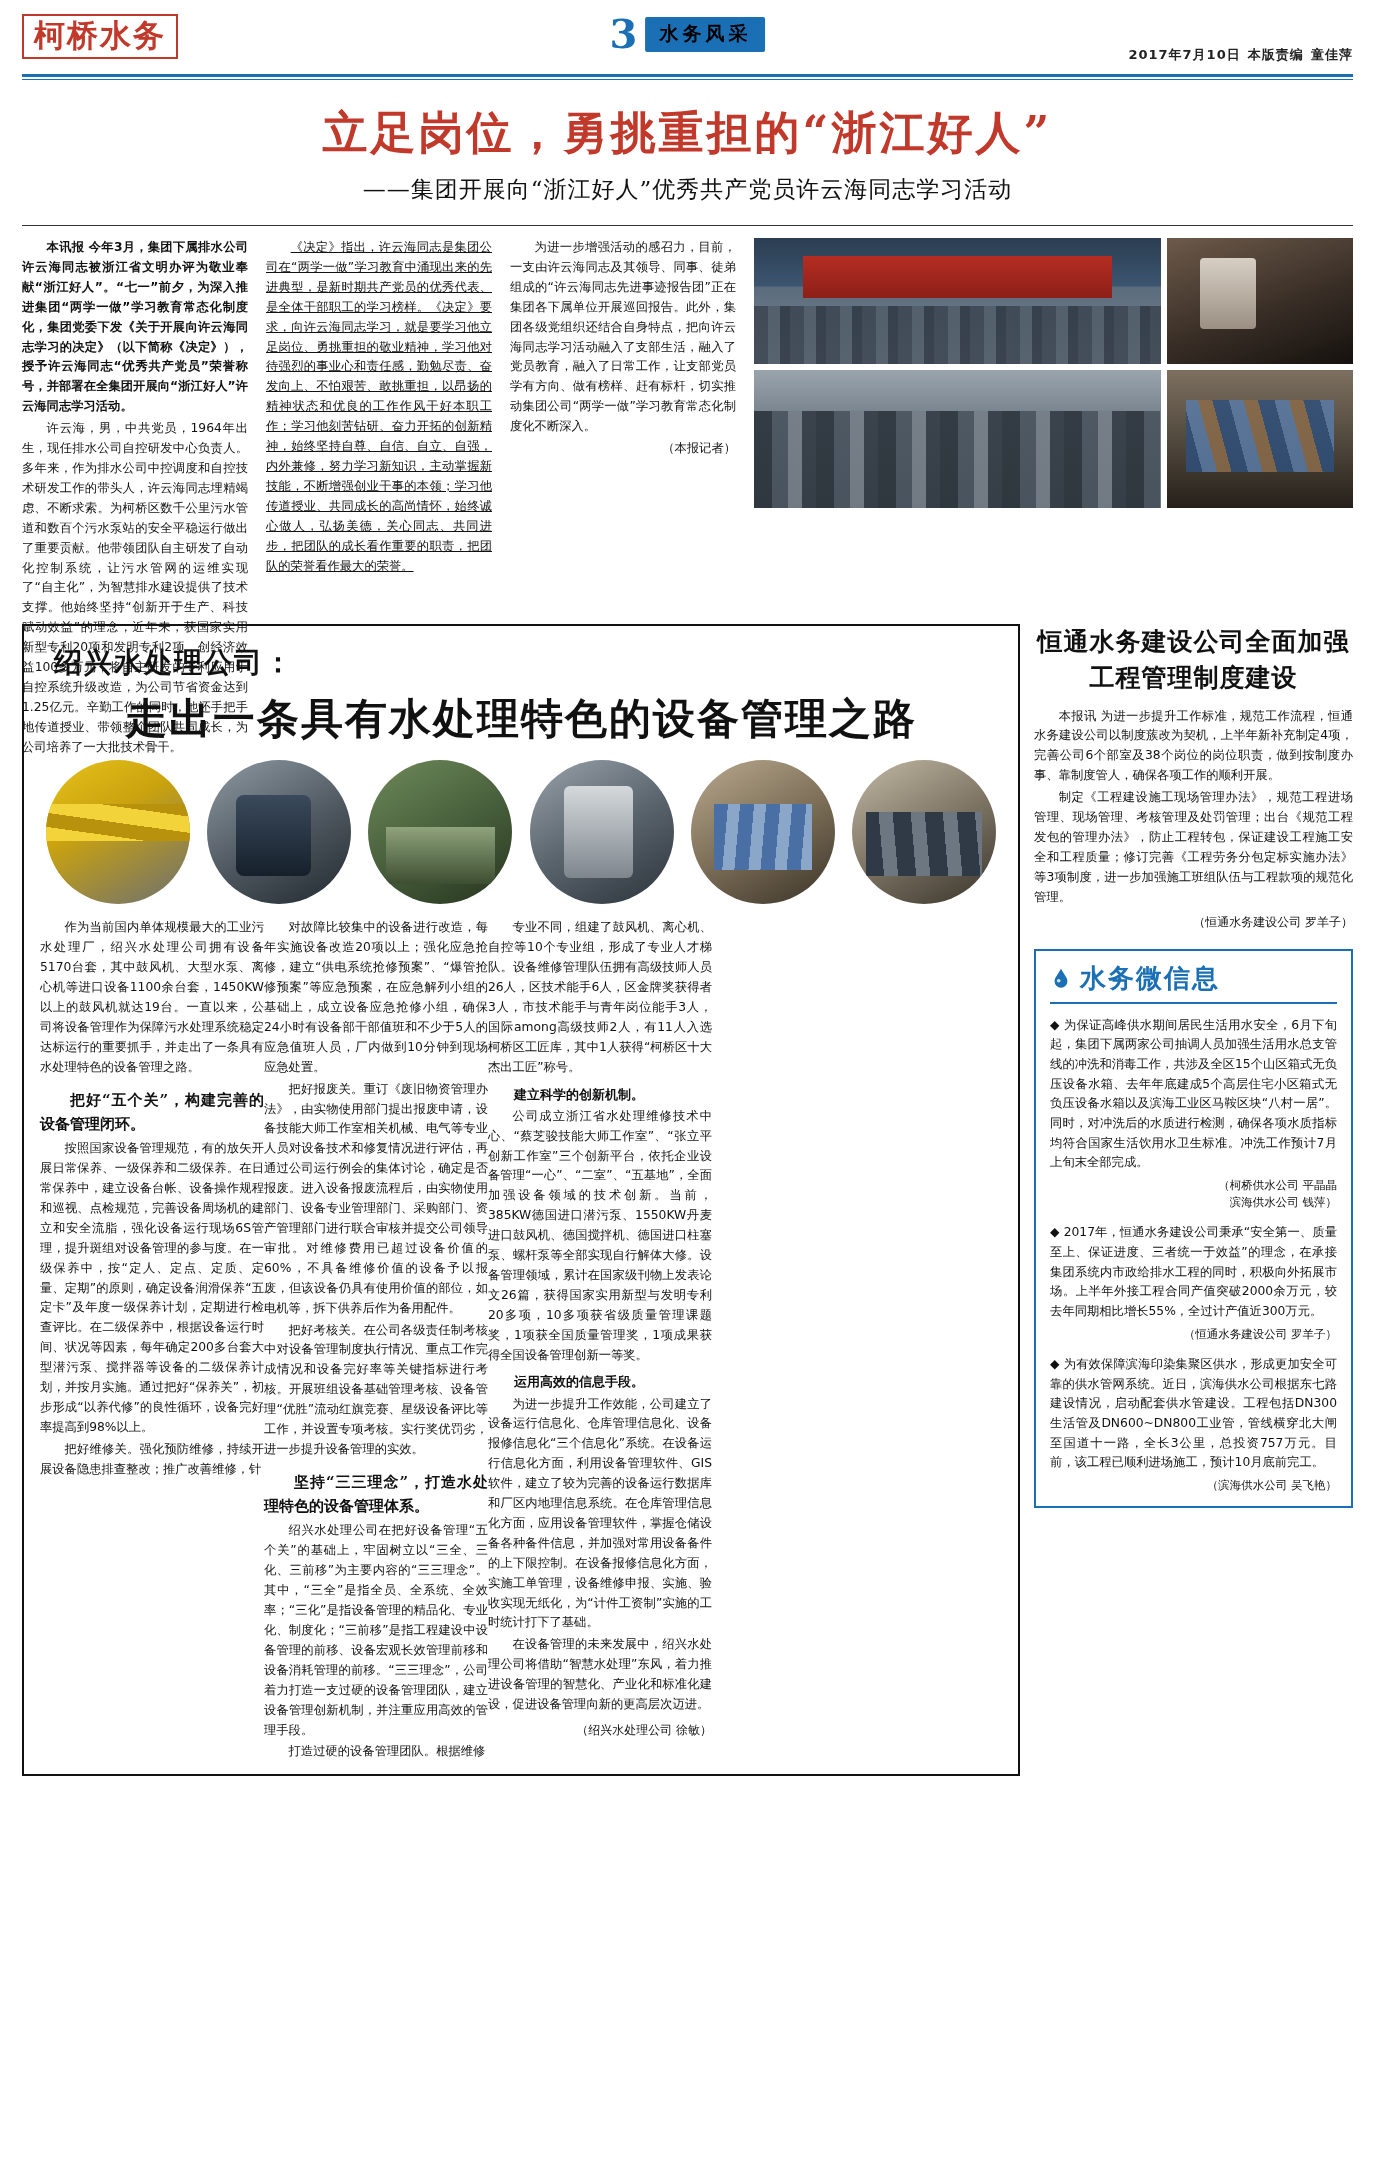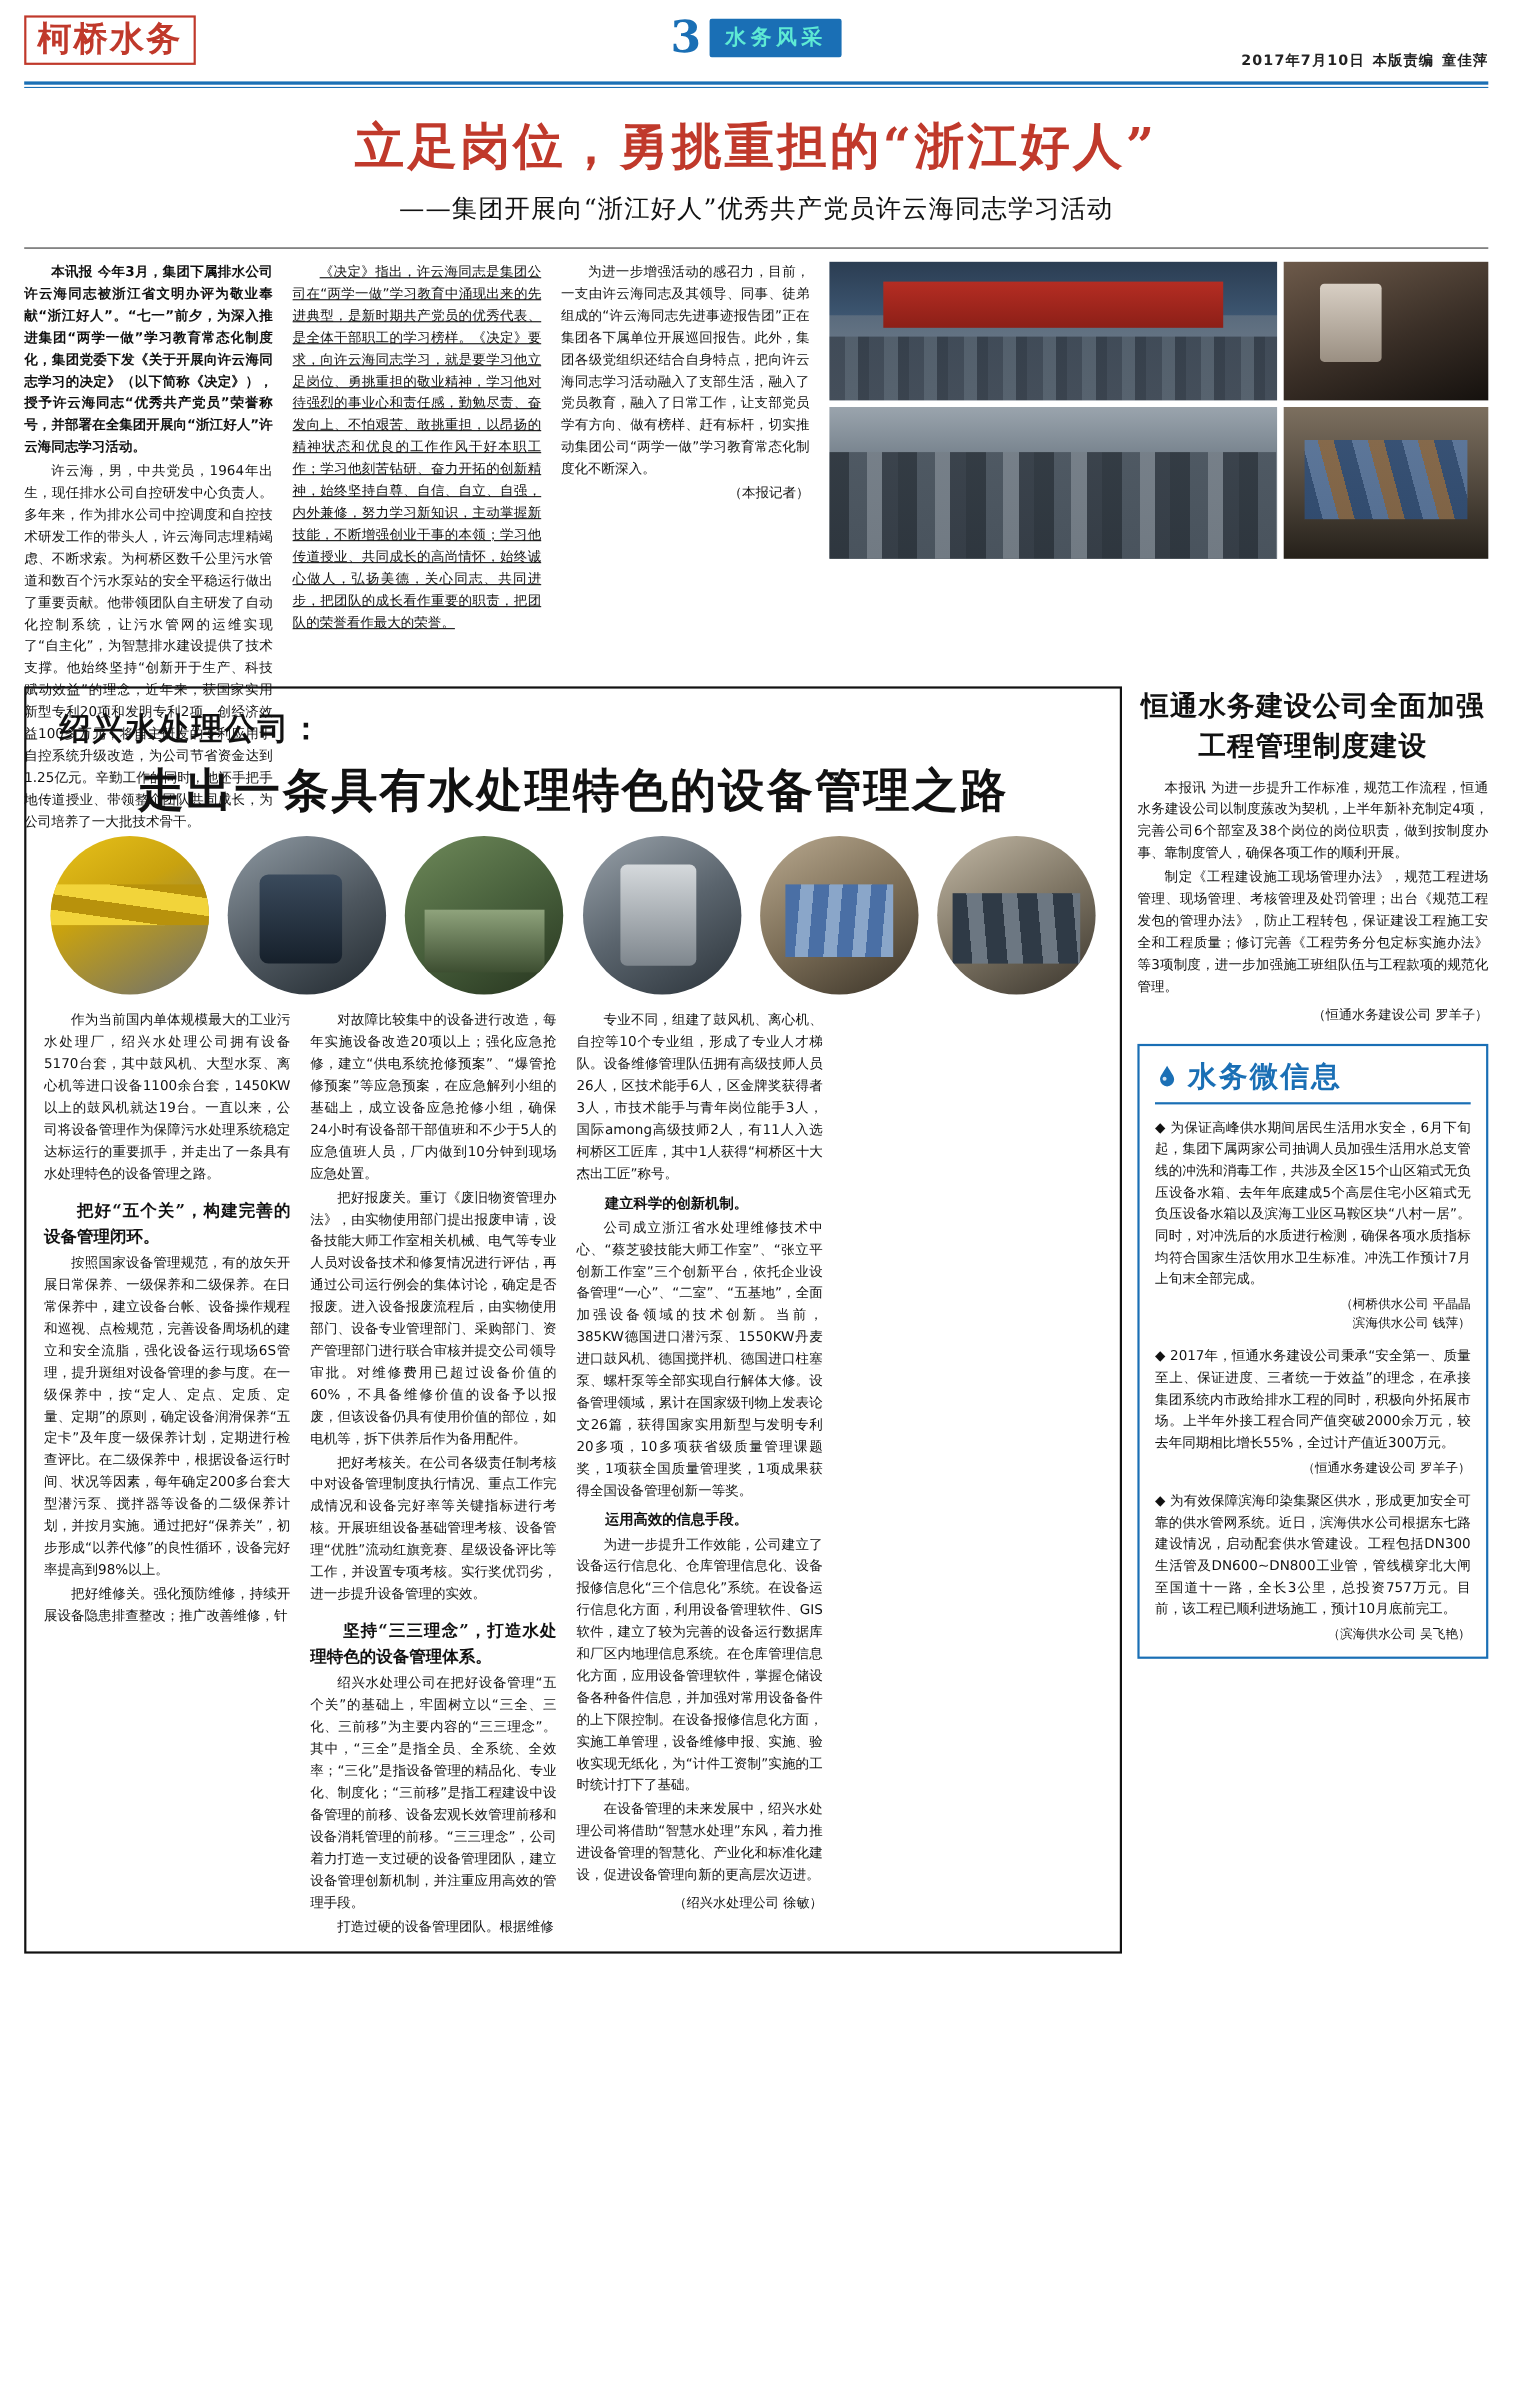--- a/index.html
+++ b/index.html
@@ -39,21 +39,21 @@
   }
   .page-num {
     font-family: "DejaVu Serif", serif;
     font-size: 40px;
     font-weight: bold;
     color: #1a6fb5;
     line-height: 1;
   }
   .section-badge {
     background: #1a6fb5;
-    color: #5eead4;
+    color: #000000;
     font-size: 19px;
     font-weight: bold;
     padding: 4px 14px 5px 14px;
     letter-spacing: 4px;
     border-radius: 2px;
     font-family: "DejaVu Sans", sans-serif;
   }
   .masthead-right {
     position: absolute;
     right: 0;
@@ -184,21 +184,21 @@
   .c4 { background: linear-gradient(150deg,#9aa3ab 0%, #5a646d 50%, #2b333a 100%); }
   .c4::after{content:"";position:absolute;left:24%;top:18%;width:48%;height:64%;
     background:linear-gradient(180deg,#d5d9dc,#7e868d);border-radius:6px;}
   .c5 { background: linear-gradient(150deg,#b9a98f 0%, #7d6f58 50%, #3a3328 100%); }
   .c5::after{content:"";position:absolute;left:16%;top:30%;width:68%;height:46%;
     background:repeating-linear-gradient(95deg,#4a6fa5 0 14px,#8aa6c9 14px 26px);}
   .c6 { background: linear-gradient(150deg,#c3b9a6 0%, #7e7564 50%, #39342c 100%); }
   .c6::after{content:"";position:absolute;left:10%;top:36%;width:80%;height:44%;
     background:repeating-linear-gradient(85deg,#2f3a46 0 18px,#6c7782 18px 32px);}
 
-  .feature-cols { display: flex; gap: 18px; margin-top: 6px; }
+  .feature-cols { display: flex; margin-top: 6px; }
   .fcol { width: 224px; font-size: 12.3px; line-height: 1.62; text-align: justify; }
   .fcol p { text-indent: 2em; margin-bottom: 2px; }
   .fsub { font-weight: bold; text-indent: 2em; margin: 6px 0 2px 0; font-size: 13px; }
   .fsub-big { font-weight: bold; text-indent: 2em; margin: 10px 0 3px 0; font-size: 15px; font-family:"DejaVu Serif",serif;}
   .sign { text-align: right; margin-top: 6px; font-size: 12px; }
 
   
   .rail { width: 350px; }
   .rail-title {
     font-family: "DejaVu Serif", serif;

